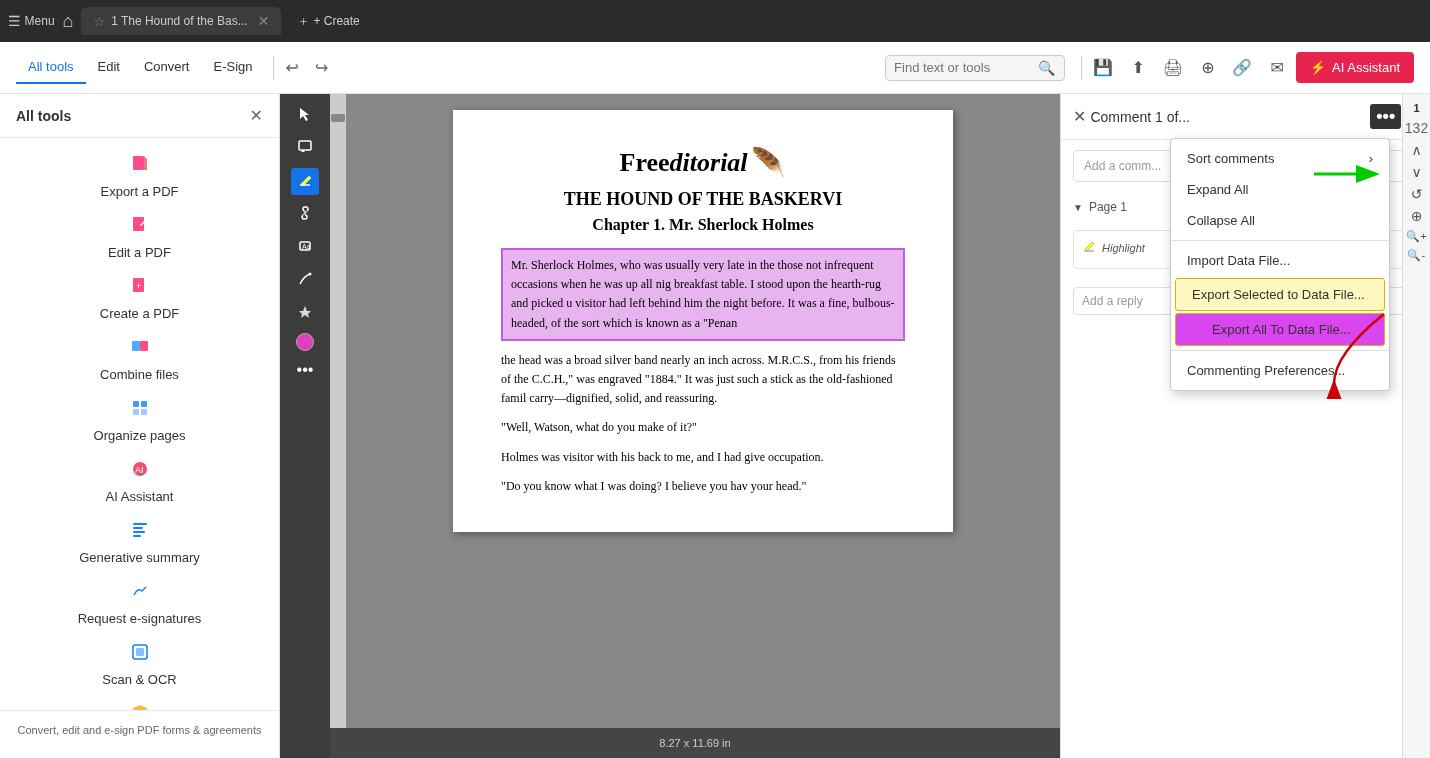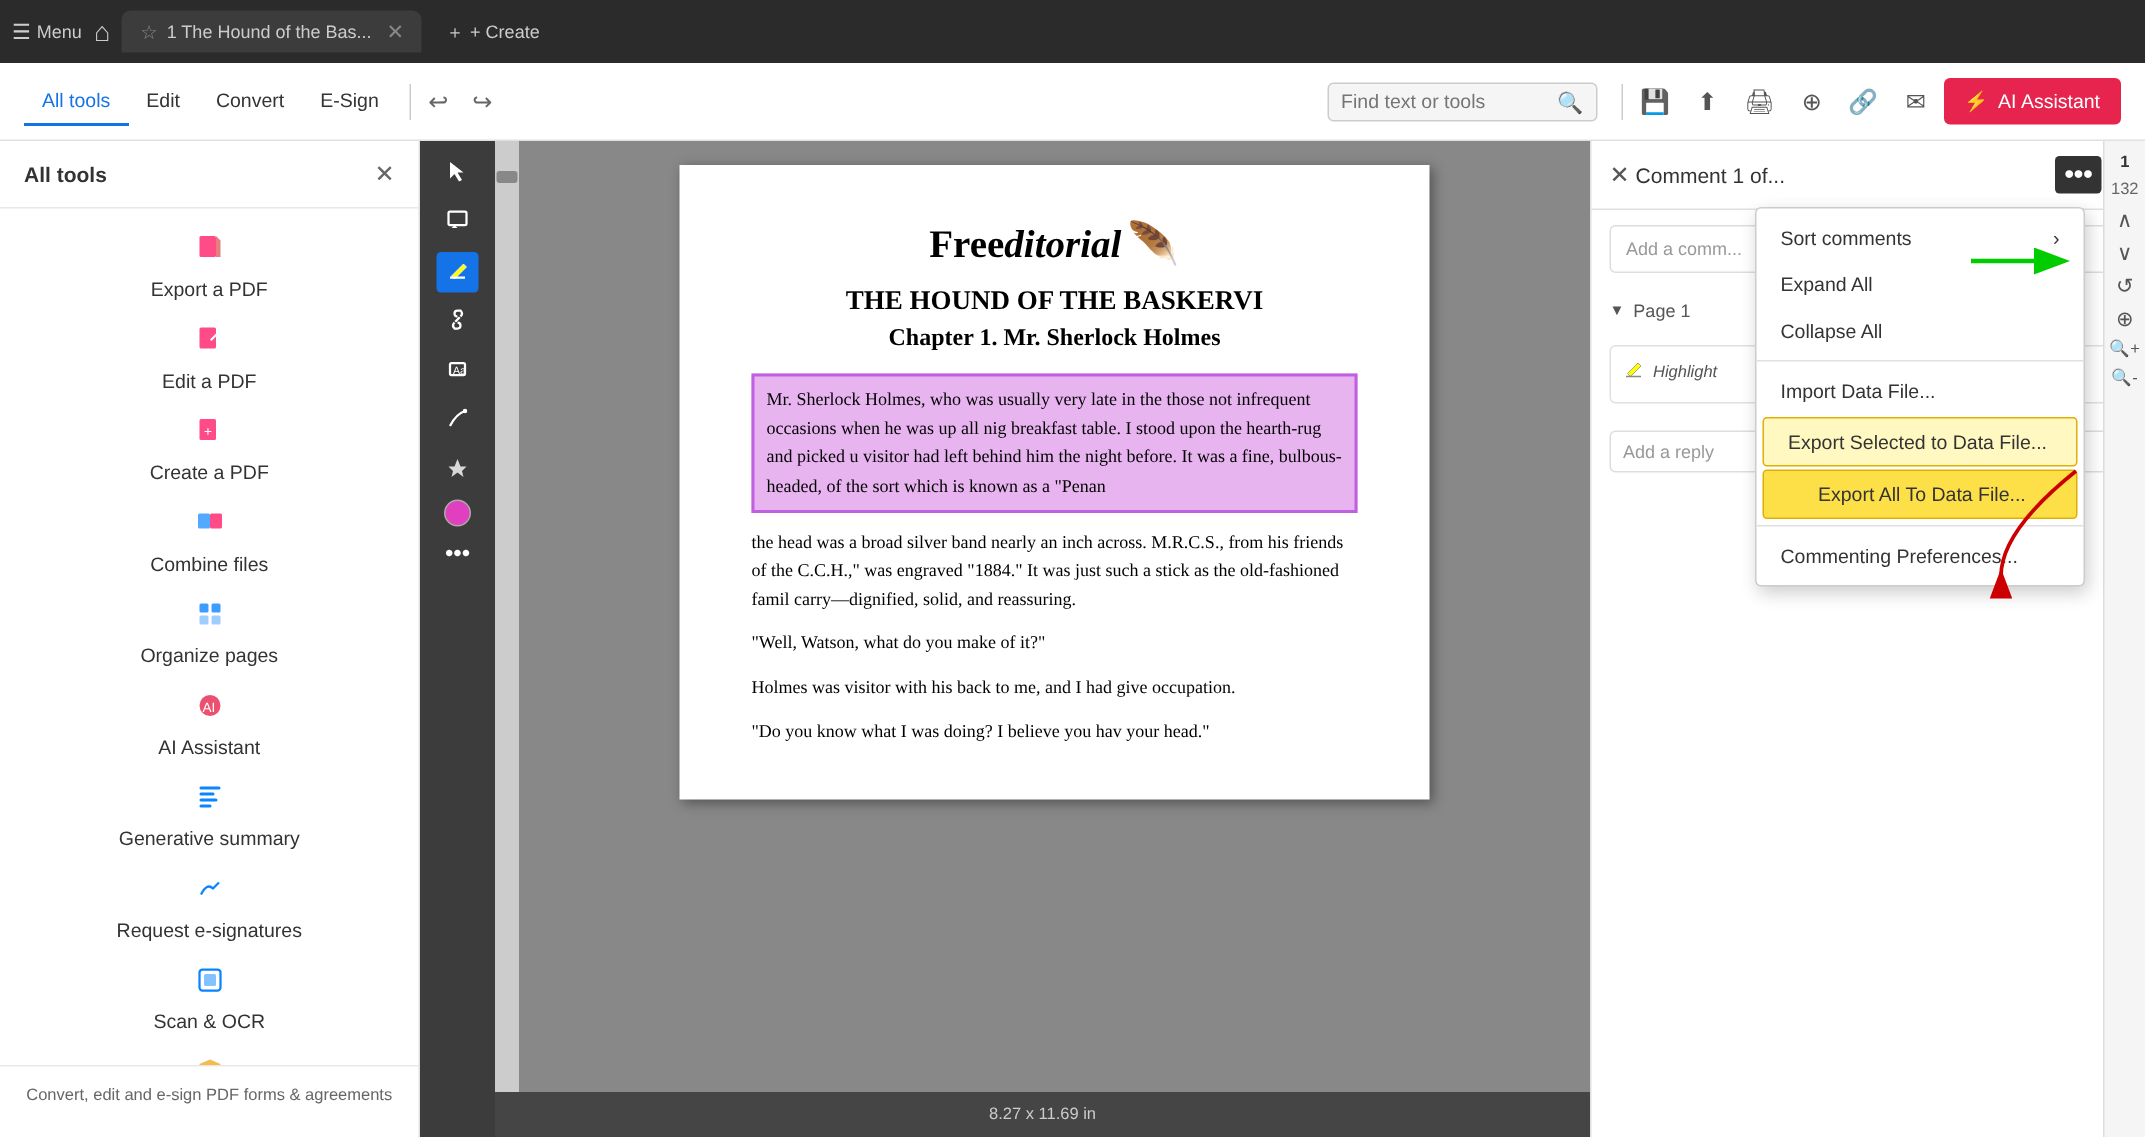--- a/index.html
+++ b/index.html
@@ -370,32 +370,32 @@
       <div class="dropdown-item">
         <span>Collapse All</span>
       </div>
       <div class="dropdown-separator"></div>
       <div class="dropdown-item">
         <span>Import Data File...</span>
       </div>
       <div class="dropdown-item highlighted" style="background:#fff8c0;border:1.5px solid #e0b000;border-radius:3px;margin:2px 4px;">
         <span>Export Selected to Data File...</span>
       </div>
-      <div class="dropdown-item highlighted" style="background:#fde047;border:1.5px solid #e0b000;border-radius:3px;margin:2px 4px;padding-left:36px;">
+      <div class="dropdown-item highlighted" style="background:#d946ef;border:1.5px solid #e0b000;border-radius:3px;margin:2px 4px;padding-left:36px;">
         <span>Export All To Data File...</span>
       </div>
       <div class="dropdown-separator"></div>
       <div class="dropdown-item">
         <span>Commenting Preferences...</span>
       </div>
     </div>
 
     <div style="position:absolute;right:0;top:0;width:28px;background:#f5f5f5;border-left:1px solid #ddd;height:100%;display:flex;flex-direction:column;align-items:center;padding-top:8px;gap:6px;">
       <span style="font-size:11px;color:#333;font-weight:bold;">1</span>
-      <span style="font-size:11px;color:#666;">132</span>
+      <span style="font-size:14px;color:#666;">132</span>
       <span style="font-size:14px;color:#555;cursor:pointer;">∧</span>
       <span style="font-size:14px;color:#555;cursor:pointer;">∨</span>
       <span style="font-size:14px;color:#555;cursor:pointer;">↺</span>
       <span style="font-size:14px;color:#555;cursor:pointer;">⊕</span>
       <span style="font-size:11px;color:#555;cursor:pointer;">🔍+</span>
       <span style="font-size:11px;color:#555;cursor:pointer;">🔍-</span>
     </div>
 
     <svg style="position:absolute;top:60px;right:36px;width:90px;height:40px;pointer-events:none;z-index:200;" viewBox="0 0 90 40">
       <defs>

